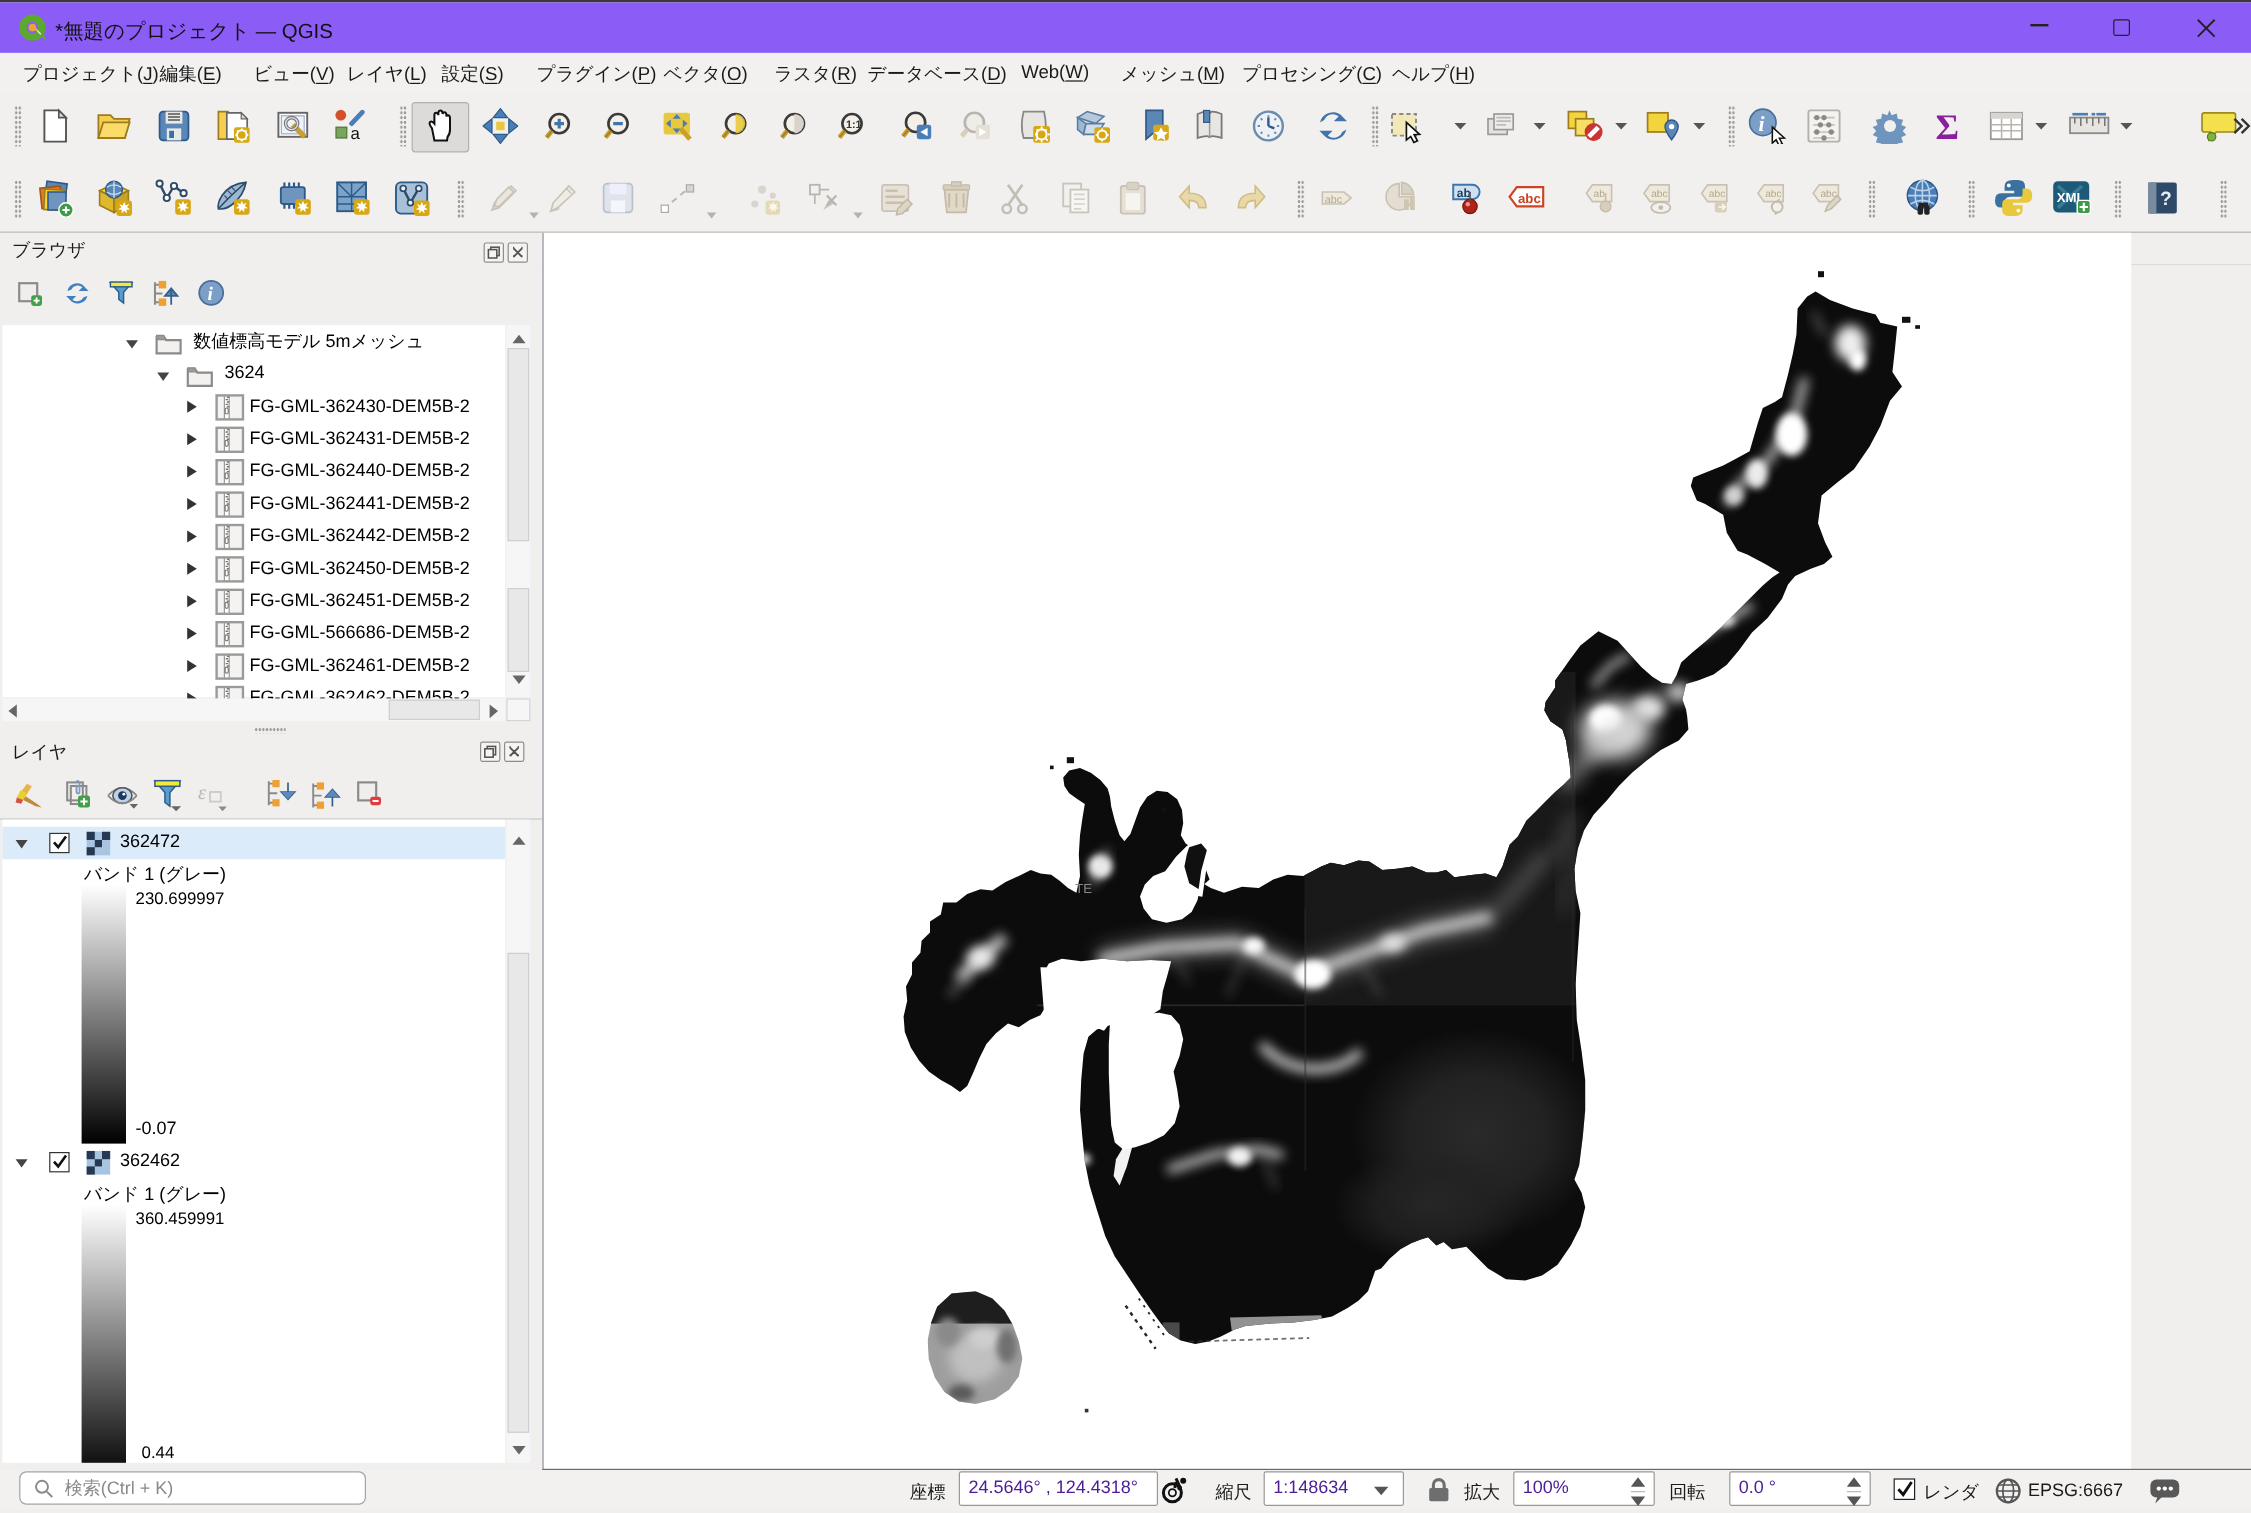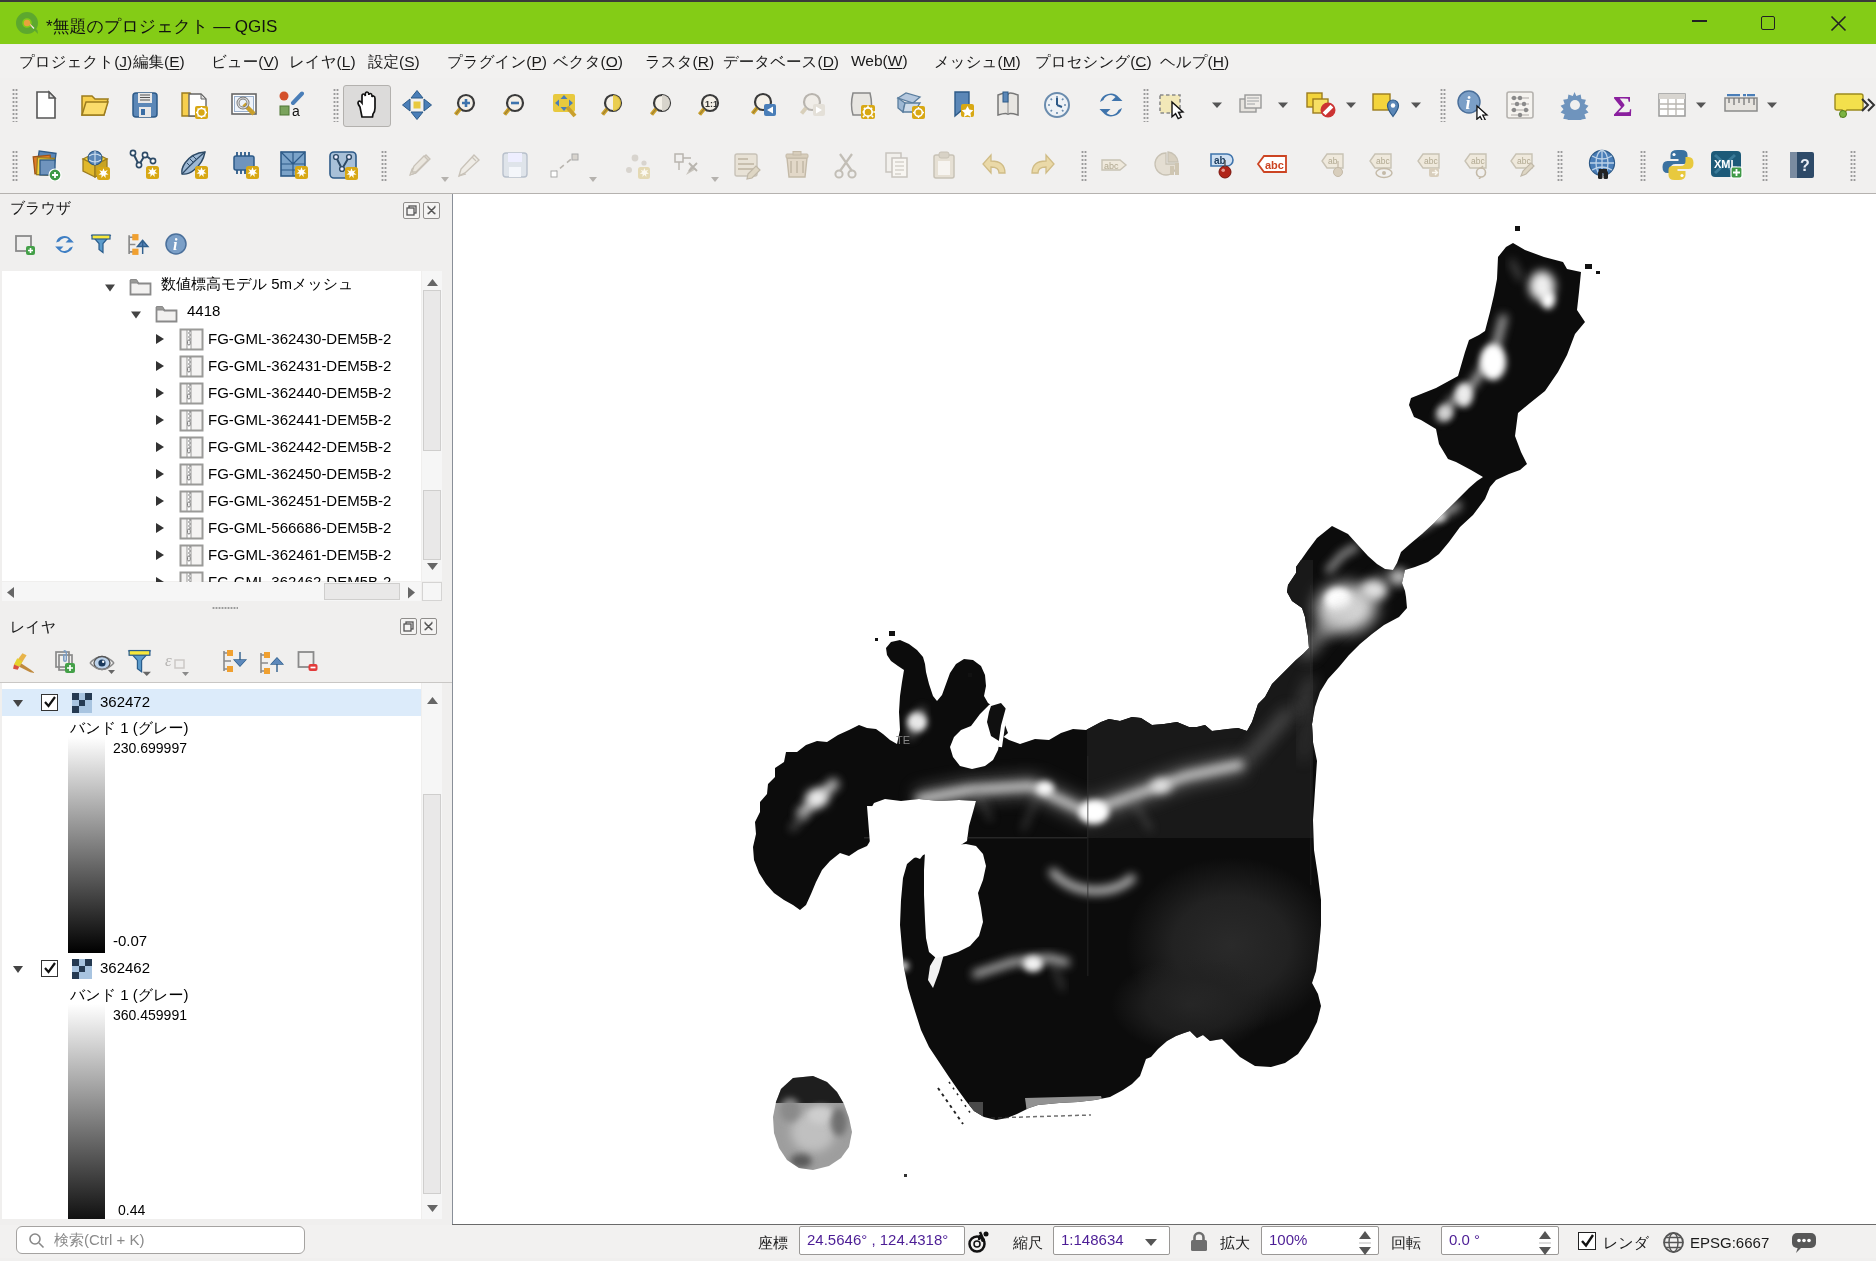--- a/index.html
+++ b/index.html
@@ -1,19 +1,19 @@
 <!DOCTYPE html>
 <html><head><meta charset="utf-8">
 <style>
 html,body{margin:0;padding:0;width:1876px;height:1261px;overflow:hidden;background:#f0efee;font-family:"Liberation Sans",sans-serif;-webkit-font-smoothing:antialiased;}
 *{box-sizing:border-box;}
 .abs{position:absolute;}
 #win{position:absolute;left:0;top:0;width:1876px;height:1261px;background:#f0efee;}
 #topstrip{position:absolute;left:0;top:0;width:1876px;height:2px;background:#3a3a3a;}
-#titlebar{position:absolute;left:0;top:2px;width:1876px;height:42px;background:#84cc16;}
+#titlebar{position:absolute;left:0;top:2px;width:1876px;height:42px;background:#8b5cf6;}
 #title-text{position:absolute;left:46px;top:13px;font-size:17px;color:#111;}
 .wbtn{position:absolute;top:12px;color:#222;font-size:15px;}
 #menubar{position:absolute;left:0;top:45px;width:1876px;height:33px;background:#f2f1f0;}
 .menu{position:absolute;top:7px;font-size:15.5px;color:#1a1a1a;white-space:nowrap;}
 .menu u{text-underline-offset:2px;}
 #toolbars{position:absolute;left:0;top:78px;width:1876px;height:116px;background:#f1f0ef;border-bottom:1px solid #b5b2af;}
 #tb-sep{position:absolute;left:0;top:142px;width:1876px;height:1px;background:#dddbd9;}
 .ic{position:absolute;}
 .grip{position:absolute;width:6px;background-image:radial-gradient(circle,#9a9a9a 1px,transparent 1.2px);background-size:3px 4px;}
 
@@ -23,21 +23,21 @@
 .white{background:#fff;}
 .trow{position:absolute;white-space:nowrap;font-size:15px;color:#000;}
 .sb{position:absolute;background:#f6f6f6;}
 .sbthumb{position:absolute;background:#e9e8e8;border:1px solid #cfcecd;}
 .sbarrow{position:absolute;}
 
 #statusbar{position:absolute;left:0;top:1225px;width:1876px;height:33px;background:#f2f1f0;font-size:15px;color:#1a1a1a;}
 .sbox{position:absolute;top:1px;height:29px;background:#fff;border:1px solid #9a9896;border-radius:2px;font-size:15px;color:#4c1d95;padding:4px 0 0 7px;}
 .slabel{position:absolute;top:9px;font-size:15px;color:#1a1a1a;}
 
-#canvas{position:absolute;left:452px;top:194px;width:1424px;height:1031px;background:#fff;border-left:1px solid #898f98;}
+#canvas{position:absolute;left:452px;top:194px;width:1324px;height:1031px;background:#fff;border-left:1px solid #898f98;}
 #canvasborder{position:absolute;left:452px;top:1224px;width:1424px;height:1px;background:#6a6a6a;}
 </style></head>
 <body>
 <div id="win">
 <div id="topstrip"></div>
 <div id="titlebar">
   <svg class="abs" style="left:15px;top:9px" width="24" height="24" viewBox="0 0 24 24">
         <path d="M12 1 A11 11 0 1 0 12 23 A11 11 0 1 0 12 1 M12 7.2 A4.8 4.8 0 1 1 12 16.8 A4.8 4.8 0 1 1 12 7.2" fill="#5da82e" fill-rule="evenodd"></path>
         <path d="M14 14 L22 22 L23 23 L22.5 19.5 L17 13.5 Z" fill="#5da82e"></path>
         <path d="M14.5 13 L19 17.5" stroke="#f0efee" stroke-width="1.2"></path>
@@ -534,21 +534,21 @@
         <path d="M1.5 6 h8 l-2 -3.5 h-6z" fill="#9a9a98" stroke="#8a8a8a"></path>
       </svg>
 <div class="trow" style="left:161px;top:81px">数値標高モデル 5mメッシュ</div>
 <div class="trow" style="left:130px;top:112px"><svg width="12" height="11">
           <path d="M1 2.5 L11 2.5 L6 9.5 Z" fill="#444"></path>
         </svg></div>
 <svg class="ic" style="left:155px;top:110px" width="23" height="19" viewBox="0 0 23 19">
         <path d="M1.5 17.5 V4 h6 l2 2.5 h12 V17.5 z" fill="#f2f1f0" stroke="#8a8a8a" stroke-width="1.8"></path>
         <path d="M1.5 6 h8 l-2 -3.5 h-6z" fill="#9a9a98" stroke="#8a8a8a"></path>
       </svg>
-<div class="trow" style="left:187px;top:108px">4418</div>
+<div class="trow" style="left:187px;top:108px">3624</div>
 <svg class="ic" style="left:155px;top:139px" width="10" height="12">
         <path d="M1 1 L9 6 L1 11 Z" fill="#333"></path>
       </svg>
 <svg class="ic" style="left:179px;top:134px" width="25" height="23" viewBox="0 0 25 23">
         <rect x="1.5" y="1.5" width="22" height="20" fill="#f4f3f2" stroke="#9a9a98" stroke-width="2"></rect>
         <rect x="8" y="2" width="4 " height="19" fill="#fff" stroke="#9a9a98" stroke-width="1"></rect>
         <path d="M10 3h2 M9 5h2 M10 7h2 M9 9h2 M10 11h2" stroke="#777" stroke-width="1.2"></path>
         <rect x="8.6" y="12" width="2.6" height="5" rx="1.3" fill="#fff" stroke="#777"></rect>
       </svg>
 <div class="trow" style="left:208px;top:136px">FG-GML-362430-DEM5B-2</div>

